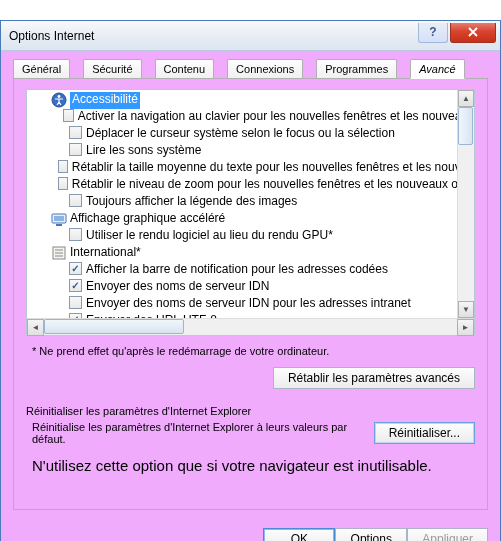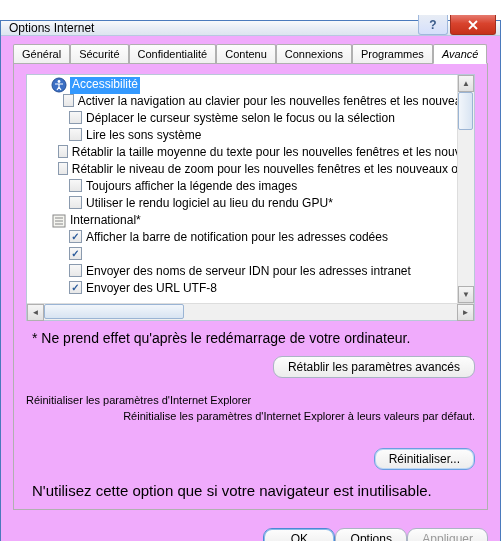--- a/index.html
+++ b/index.html
@@ -58,21 +58,21 @@
     margin-right: 4px;
   }
   .client {
     flex: 1;
     padding: 8px 12px 10px 12px;
     display: flex;
     flex-direction: column;
   }
   .tabs {
     display: flex;
-    gap: 0;
+    gap: 13px;
     position: relative;
     z-index: 2;
   }
   .tab {
     padding: 3px 8px 3px 8px;
     border: 1px solid #b0b0b0;
     border-bottom: none;
     border-radius: 2px 2px 0 0;
     background: linear-gradient(to bottom, #fdfdfd, #f0f0f0);
     font-size: 11px;
@@ -182,27 +182,27 @@
     font-size: 8px; color: #555;
   }
   .vscroll .track { flex: 1; position: relative; }
   .vscroll .thumb {
     position: absolute; top: 0; left: 0; width: 15px; height: 38px;
     background: linear-gradient(to right, #f2f6fb, #d8e4f2);
     border: 1px solid #9ab4d4;
     border-radius: 2px;
   }
   .note {
-    font-size: 14px;
+    font-size: 11px;
     margin: 3px 0 0 6px;
   }
   .btn-std {
     border: 1px solid #aab4c4;
     background: linear-gradient(to bottom, #fdfdfd, #ececec);
-    border-radius: 9px;
+    border-radius: 0;
     padding: 3px 14px;
     font-size: 12px;
     min-width: 72px;
     text-align: center;
     cursor: default;
   }
   .btn-std.highlight {
     border: 1px solid #6a9fe0;
     box-shadow: 0 0 0 1px #bcd6f4 inset;
   }
@@ -219,22 +219,21 @@
     margin-top: 4px;
   }
   .reset-block {
     margin-top: 10px;
   }
   .reset-body {
     display: flex;
     gap: 26px;
     margin-top: 4px;
     margin-left: 6px;
-    align-items: flex-end;
-    flex-direction: column;
+    align-items: center;
   }
   .reset-body .txt { flex: 1; font-size: 11px; }
   .footer {
     padding: 8px 12px 10px 12px;
     display: flex;
     justify-content: flex-end;
     border-top: 0;
   }
 </style>
 </head>
@@ -250,21 +249,20 @@
           <path d="M2 1 L10 9 M10 1 L2 9" stroke="#fff" stroke-width="1.8"></path>
         </svg>
     </div>
   </div>
 
   <div class="client">
 
     <div class="tabs">
       <div class="tab">Général</div>
       <div class="tab">Sécurité</div>
-      <div class="tab">Confidentialité</div>
       <div class="tab">Contenu</div>
       <div class="tab">Connexions</div>
       <div class="tab">Programmes</div>
       <div class="tab active">Avancé</div>
     </div>
 
     <div class="tabpane">
 
 
       <div class="treebox">
@@ -304,20 +302,31 @@
               <span class="indent2"></span>
               <span class="checkbox"></span>
               <span>Rétablir le niveau de zoom pour les nouvelles fenêtres et les nouveaux ongl</span>
             </div>
             <div class="tree-item">
               <span class="indent2"></span>
               <span class="checkbox"></span>
               <span>Toujours afficher la légende des images</span>
             </div>
             <div class="tree-item">
+              <span class="indent1"></span>
+              <span class="cat-icon">
+                <svg width="16" height="16" viewBox="0 0 16 16">
+                  <rect x="1" y="3" width="14" height="9" rx="1" fill="#e6f0fa" stroke="#4a76b8"></rect>
+                  <rect x="3" y="5" width="10" height="5" fill="#8bb4e0"></rect>
+                  <rect x="5" y="13" width="6" height="2" fill="#4a76b8"></rect>
+                </svg>
+              </span>
+              <span>Affichage graphique accéléré</span>
+            </div>
+            <div class="tree-item">
               <span class="indent2"></span>
               <span class="checkbox"></span>
               <span>Utiliser le rendu logiciel au lieu du rendu GPU*</span>
             </div>
             <div class="tree-item">
               <span class="indent1"></span>
               <span class="cat-icon">
                 <svg width="16" height="16" viewBox="0 0 16 16">
                   <rect x="2" y="2" width="12" height="12" fill="#f5f5f0" stroke="#888"></rect>
                   <path d="M4 5 h8 M4 8 h8 M4 11 h8" stroke="#888" stroke-width="1"></path>
@@ -326,20 +335,21 @@
               <span>International*</span>
             </div>
             <div class="tree-item">
               <span class="indent2"></span>
               <span class="checkbox">✓</span>
               <span>Afficher la barre de notification pour les adresses codées</span>
             </div>
             <div class="tree-item">
               <span class="indent2"></span>
               <span class="checkbox">✓</span>
+              <span>Envoyer des noms de serveur IDN</span>
             </div>
             <div class="tree-item">
               <span class="indent2"></span>
               <span class="checkbox"></span>
               <span>Envoyer des noms de serveur IDN pour les adresses intranet</span>
             </div>
             <div class="tree-item">
               <span class="indent2"></span>
               <span class="checkbox">✓</span>
               <span>Envoyer des URL UTF-8</span>

